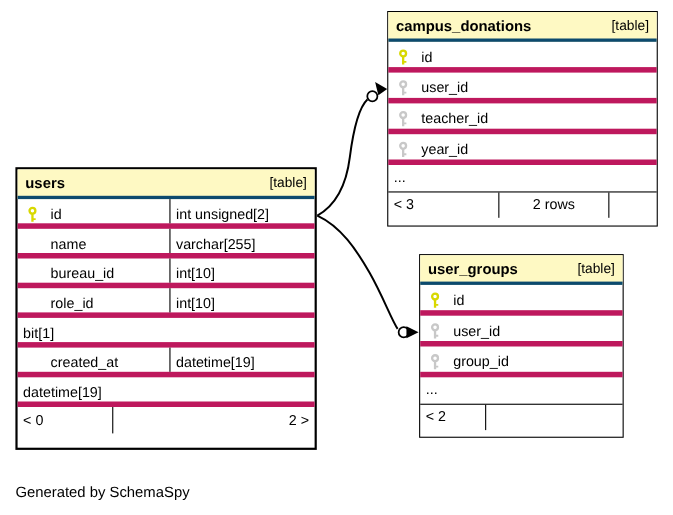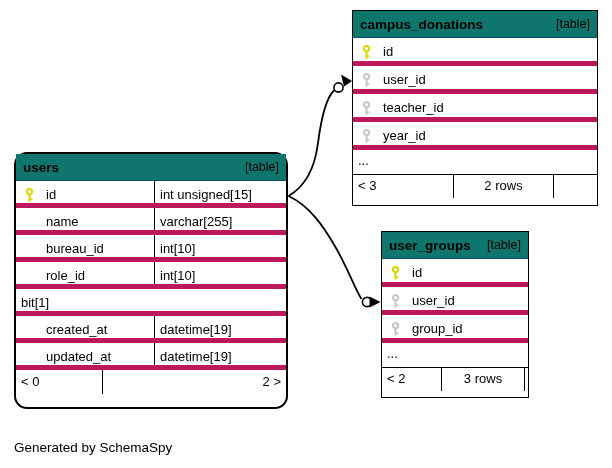--- a/index.html
+++ b/index.html
@@ -19,22 +19,22 @@
     position: absolute;
     background: #fff;
     border: 1px solid #000;
     font-size: 13px;
   }
   .dbtable.focus { border-width: 2px; }
 
   .thead {
     display: flex; align-items: center; justify-content: space-between;
     height: 27px; line-height: 27px;
-    background: #0f766e;
-    border-bottom: 1px solid #0c4a6e;
+    background: #fef9c3;
+    border-bottom: 3px solid #0c4a6e;
     padding: 0 7px;
     white-space: nowrap;
   }
   .tname { font-weight: bold; font-size: 13.5px; }
   .ttype { font-size: 12.5px; }
 
   .trow {
     display: flex; align-items: stretch;
     height: 28px; line-height: 27px;
     border-bottom: 5px solid #be185d;
@@ -63,33 +63,33 @@
   }
 
   .tfoot { display: flex; height: 23px; line-height: 22px; white-space: nowrap; }
   .tfoot .fcell { padding: 0 5px; overflow: hidden; }
   .tfoot .fcell + .fcell { border-left: 1px solid #000; }
   .tfoot .fleft { text-align: left; }
   .tfoot .fcenter { text-align: center; }
   .tfoot .fright { text-align: right; }
 
   
-  #tbl-users { left: 14px; top: 152px; width: 274px; height: 257px; border-radius: 13px; }
+  #tbl-users { left: 14px; top: 152px; width: 274px; height: 257px; }
   #tbl-users .trow { height: 27px; }
   #tbl-users .tfoot { height: 24px; line-height: 23px; }
   #tbl-users .tfoot .fleft   { flex: 0 0 86px; }
   #tbl-users .tfoot .fcenter { flex: 0 0 103px; }
   #tbl-users .tfoot .fright  { flex: 1 1 auto; }
 
   #tbl-campus_donations { left: 352px; top: 10px; width: 246px; height: 196px; }
   #tbl-campus_donations .tfoot .fleft   { flex: 0 0 82px; }
   #tbl-campus_donations .tfoot .fcenter { flex: 0 0 100px; margin-left: 18px; }
   #tbl-campus_donations .tfoot .fright  { flex: 1 1 auto; }
 
-  #tbl-user_groups { left: 381px; top: 231px; width: 148px; height: 167px; }
+  #tbl-user_groups { left: 381px; top: 231px; width: 186px; height: 167px; }
   #tbl-user_groups .tfoot .fleft   { flex: 0 0 59px; }
   #tbl-user_groups .tfoot .fcenter { flex: 0 0 83px; }
   #tbl-user_groups .tfoot .fright  { flex: 1 1 auto; }
 
   .generated-note {
     position: absolute; left: 14px; top: 440px;
     font-size: 13.5px;
   }
 </style>
 </head>
@@ -118,21 +118,21 @@
 
     <div class="trow">
       <span class="namecell">
         <svg class="keyicon" viewBox="0 0 12 16">
           <circle cx="6" cy="4.3" r="2.9" fill="none" stroke="#d8d800" stroke-width="2.3"></circle>
           <line x1="6" y1="7" x2="6" y2="15.3" stroke="#d8d800" stroke-width="2.3"></line>
           <line x1="6" y1="12.6" x2="9.2" y2="12.6" stroke="#d8d800" stroke-width="1.8"></line>
         </svg>
         <span>id</span>
       </span>
-      <span class="typecell">int unsigned[15]</span>
+      <span class="typecell">int unsigned[2]</span>
     </div>
     <div class="trow">
       <span class="namecell"><span>name</span></span>
       <span class="typecell">varchar[255]</span>
     </div>
     <div class="trow">
       <span class="namecell"><span>bureau_id</span></span>
       <span class="typecell">int[10]</span>
     </div>
     <div class="trow">
@@ -140,21 +140,20 @@
       <span class="typecell">int[10]</span>
     </div>
     <div class="trow">
       <span class="typecell">bit[1]</span>
     </div>
     <div class="trow">
       <span class="namecell"><span>created_at</span></span>
       <span class="typecell">datetime[19]</span>
     </div>
     <div class="trow">
-      <span class="namecell"><span>updated_at</span></span>
       <span class="typecell">datetime[19]</span>
     </div>
 
     <div class="tfoot">
       <span class="fcell fleft">&lt; 0</span>
       <span class="fcell fright">2 &gt;</span>
     </div>
   </div>
 
   <div class="dbtable" id="tbl-campus_donations">
@@ -247,19 +246,18 @@
           <line x1="6" y1="12.6" x2="9.2" y2="12.6" stroke="#c8c8c8" stroke-width="1.8"></line>
         </svg>
         <span>group_id</span>
       </span>
     </div>
 
     <div class="ellipsisrow">...</div>
 
     <div class="tfoot">
       <span class="fcell fleft">&lt; 2</span>
-      <span class="fcell fcenter">3 rows</span>
       <span class="fcell fright"></span>
     </div>
   </div>
 
   <div class="generated-note">Generated by SchemaSpy</div>
 </div>
 
 </body></html>

